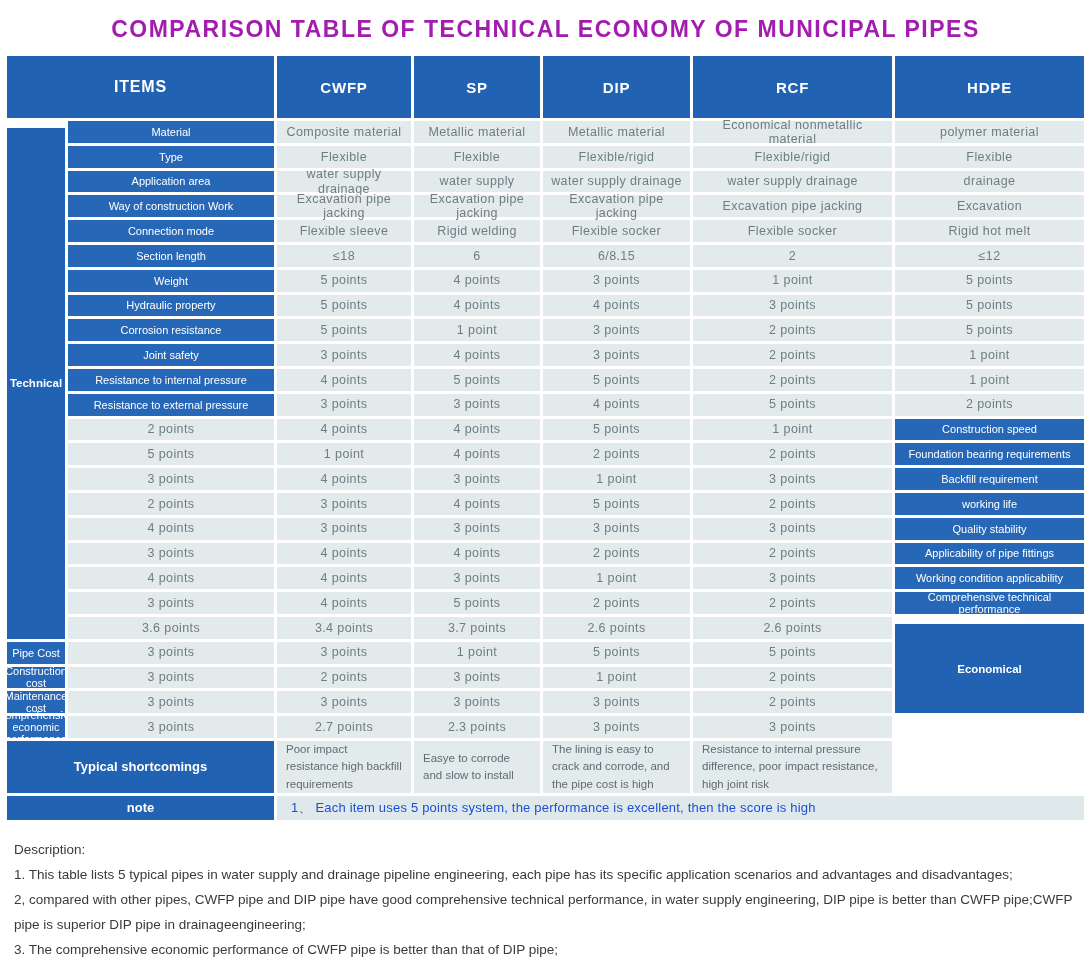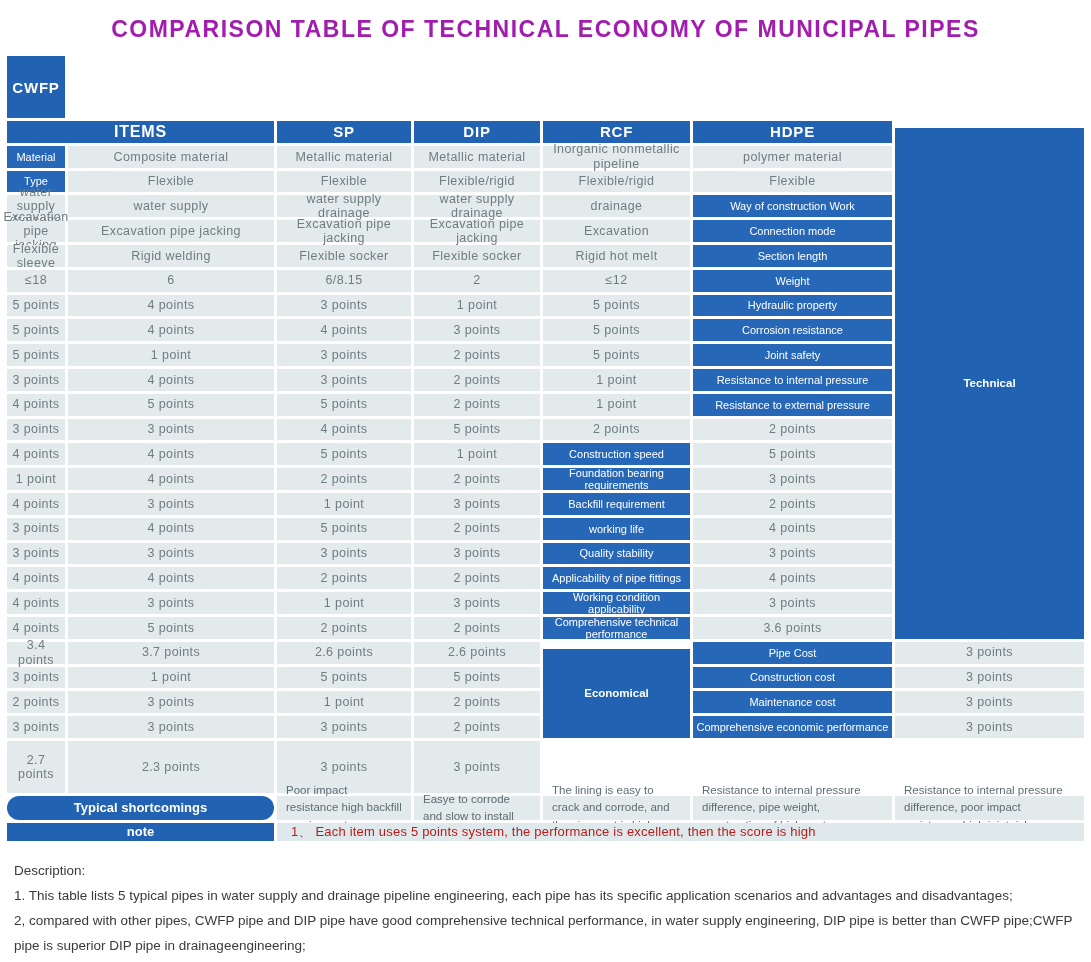--- a/index.html
+++ b/index.html
@@ -14,52 +14,53 @@
     grid-template-rows:62px repeat(25,21.8px) 52px 24px;
     column-gap:3px;row-gap:3px;
     width:fit-content;margin:0 auto;background:#ffffff;
   }
   .t-cell{display:flex;align-items:center;justify-content:center;box-sizing:border-box;}
   .hdr{background:#2262b2;color:#ffffff;font-weight:bold;font-size:15px;letter-spacing:.8px;}
   .items-hdr{grid-column:1/3;font-size:16px;}
   .group{background:#2262b2;color:#ffffff;font-size:11.5px;font-weight:bold;margin-top:7px;}
   .rlabel{background:#2767b7;color:#ffffff;font-size:11px;text-align:center;line-height:1.1;padding:0 3px;}
   .dcell{background:#e2eaec;color:#6f7d80;font-size:12.5px;letter-spacing:.4px;text-align:center;line-height:1.15;padding:0 4px;}
-  .short-label{grid-column:1/3;background:#2262b2;color:#ffffff;font-weight:bold;font-size:13px;border-radius:21px;}
+  .short-label{grid-column:1/3;background:#2262b2;color:#ffffff;font-weight:bold;font-size:13px;}
   .short-cell{background:#e2eaec;color:#5d6d72;font-size:11.5px;justify-content:flex-start;text-align:left;padding:4px 9px;line-height:1.5;}
   .note-label{grid-column:1/3;background:#2262b2;color:#ffffff;font-weight:bold;font-size:13px;}
-  .note-value{grid-column:3/8;background:#dfe9ec;color:#b91c1c;font-size:13px;justify-content:flex-start;padding-left:14px;letter-spacing:.2px;}
+  .note-value{grid-column:3/8;background:#dfe9ec;color:#1d4ed8;font-size:13px;justify-content:flex-start;padding-left:14px;letter-spacing:.2px;}
   .description{width:1062px;margin:18px 0 0 14px;color:#3a3a3a;font-size:13.5px;line-height:1.85;padding-bottom:30px;}
   .description .line{margin:0;}
 </style>
 </head>
 <body>
 
 <div class="page-title">COMPARISON TABLE OF TECHNICAL ECONOMY OF MUNICIPAL PIPES</div>
 
 <div class="cmp-table">
+    <div class="t-cell hdr items-hdr">ITEMS</div>
     <div class="t-cell hdr">CWFP</div>
-    <div class="t-cell hdr items-hdr">ITEMS</div>
     <div class="t-cell hdr">SP</div>
     <div class="t-cell hdr">DIP</div>
     <div class="t-cell hdr">RCF</div>
     <div class="t-cell hdr">HDPE</div>
     <div class="t-cell group" style="grid-row: span 21;">Technical</div>
     <div class="t-cell rlabel">Material</div>
     <div class="t-cell dcell">Composite material</div>
     <div class="t-cell dcell">Metallic material</div>
     <div class="t-cell dcell">Metallic material</div>
-    <div class="t-cell dcell">Inorganic nonmetallic pipeline</div>
+    <div class="t-cell dcell">Economical nonmetallic material</div>
     <div class="t-cell dcell">polymer material</div>
     <div class="t-cell rlabel">Type</div>
     <div class="t-cell dcell">Flexible</div>
     <div class="t-cell dcell">Flexible</div>
     <div class="t-cell dcell">Flexible/rigid</div>
     <div class="t-cell dcell">Flexible/rigid</div>
     <div class="t-cell dcell">Flexible</div>
+    <div class="t-cell rlabel">Application area</div>
     <div class="t-cell dcell">water supply drainage</div>
     <div class="t-cell dcell">water supply</div>
     <div class="t-cell dcell">water supply drainage</div>
     <div class="t-cell dcell">water supply drainage</div>
     <div class="t-cell dcell">drainage</div>
     <div class="t-cell rlabel">Way of construction Work</div>
     <div class="t-cell dcell">Excavation pipe jacking</div>
     <div class="t-cell dcell">Excavation pipe jacking</div>
     <div class="t-cell dcell">Excavation pipe jacking</div>
     <div class="t-cell dcell">Excavation pipe jacking</div>
@@ -187,21 +188,20 @@
     <div class="t-cell rlabel">Comprehensive economic performance</div>
     <div class="t-cell dcell">3 points</div>
     <div class="t-cell dcell">2.7 points</div>
     <div class="t-cell dcell">2.3 points</div>
     <div class="t-cell dcell">3 points</div>
     <div class="t-cell dcell">3 points</div>
     <div class="t-cell short-label">Typical shortcomings</div>
     <div class="t-cell short-cell">Poor impact resistance high backfill requirements</div>
     <div class="t-cell short-cell">Easye to corrode and slow to install</div>
     <div class="t-cell short-cell">The lining is easy to crack and corrode, and the pipe cost is high</div>
-    <div class="t-cell short-cell">Resistance to internal pressure difference, pipe weight, construction of high cost</div>
     <div class="t-cell short-cell">Resistance to internal pressure difference, poor impact resistance, high joint risk</div>
     <div class="t-cell note-label">note</div>
     <div class="t-cell note-value">1、 Each item uses 5 points system, the performance is excellent, then the score is high</div>
   </div>
 
 <div class="description">
   <div class="line">Description:</div>
 <div class="line">1. This table lists 5 typical pipes in water supply and drainage pipeline engineering, each pipe has its specific application scenarios and advantages and disadvantages;</div>
     <div class="line">2, compared with other pipes, CWFP pipe and DIP pipe have good comprehensive technical performance, in water supply engineering, DIP pipe is better than CWFP pipe;CWFP pipe is superior DIP pipe in drainageengineering;</div>
     <div class="line">3. The comprehensive economic performance of CWFP pipe is better than that of DIP pipe;</div>

